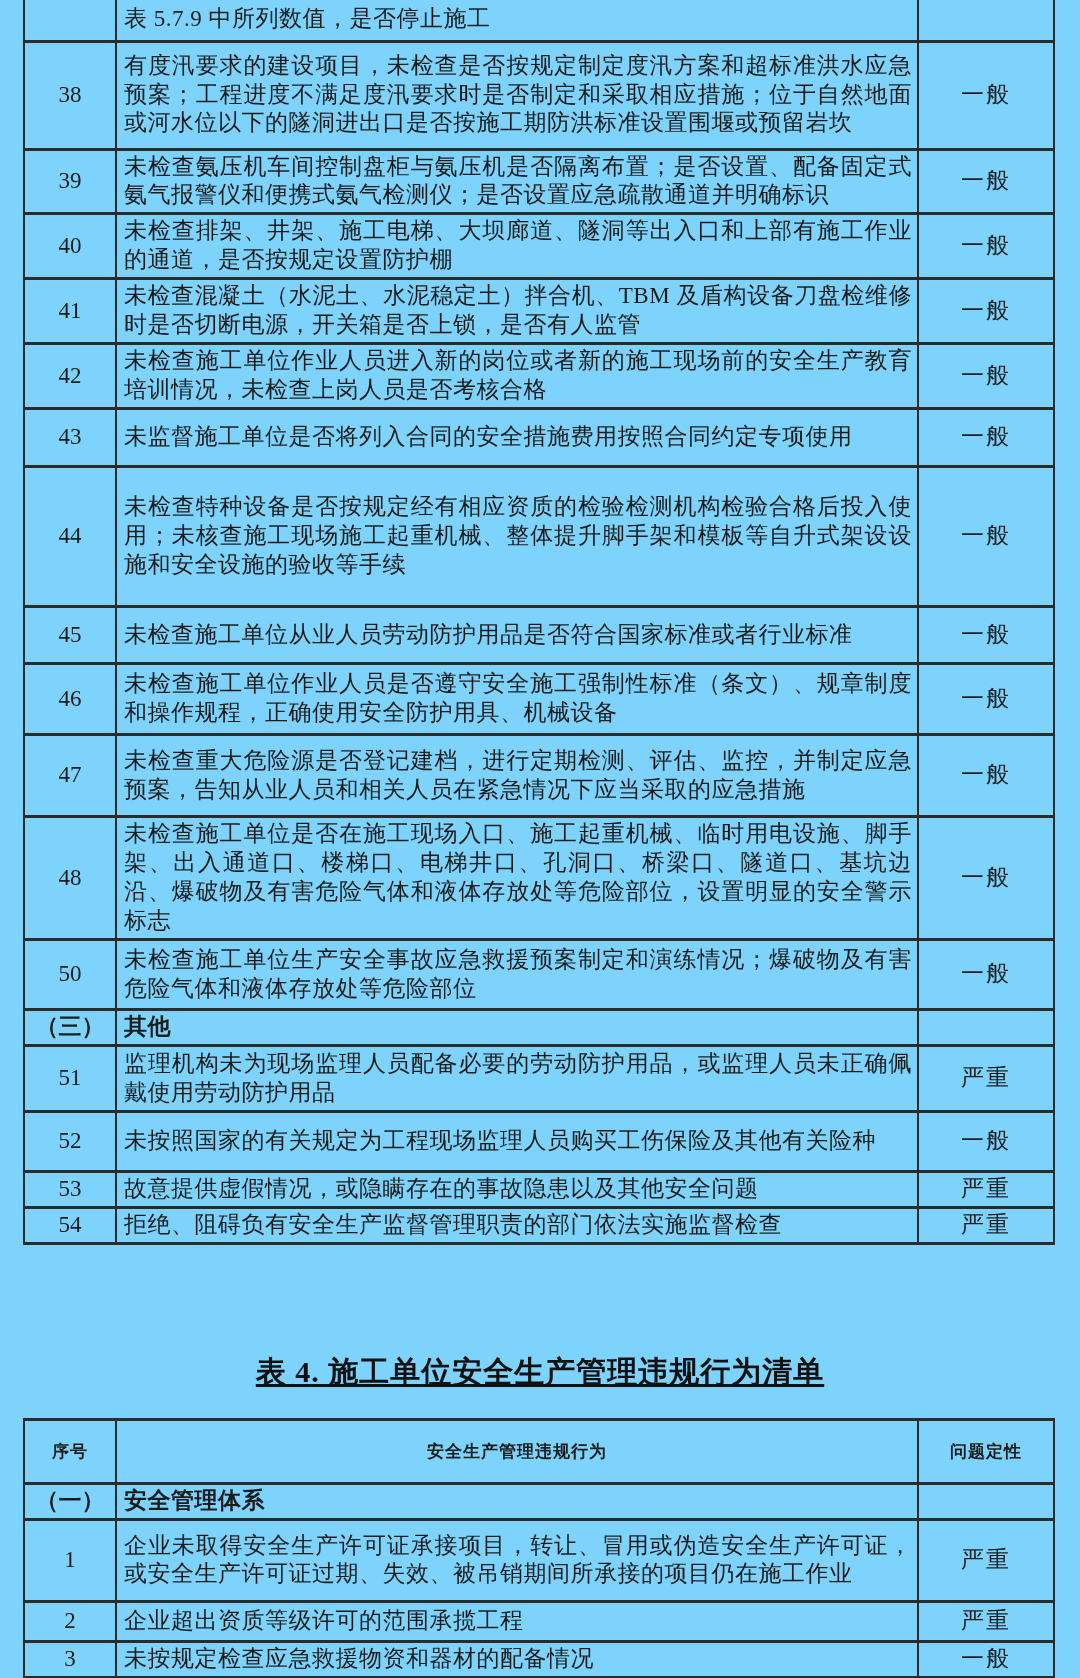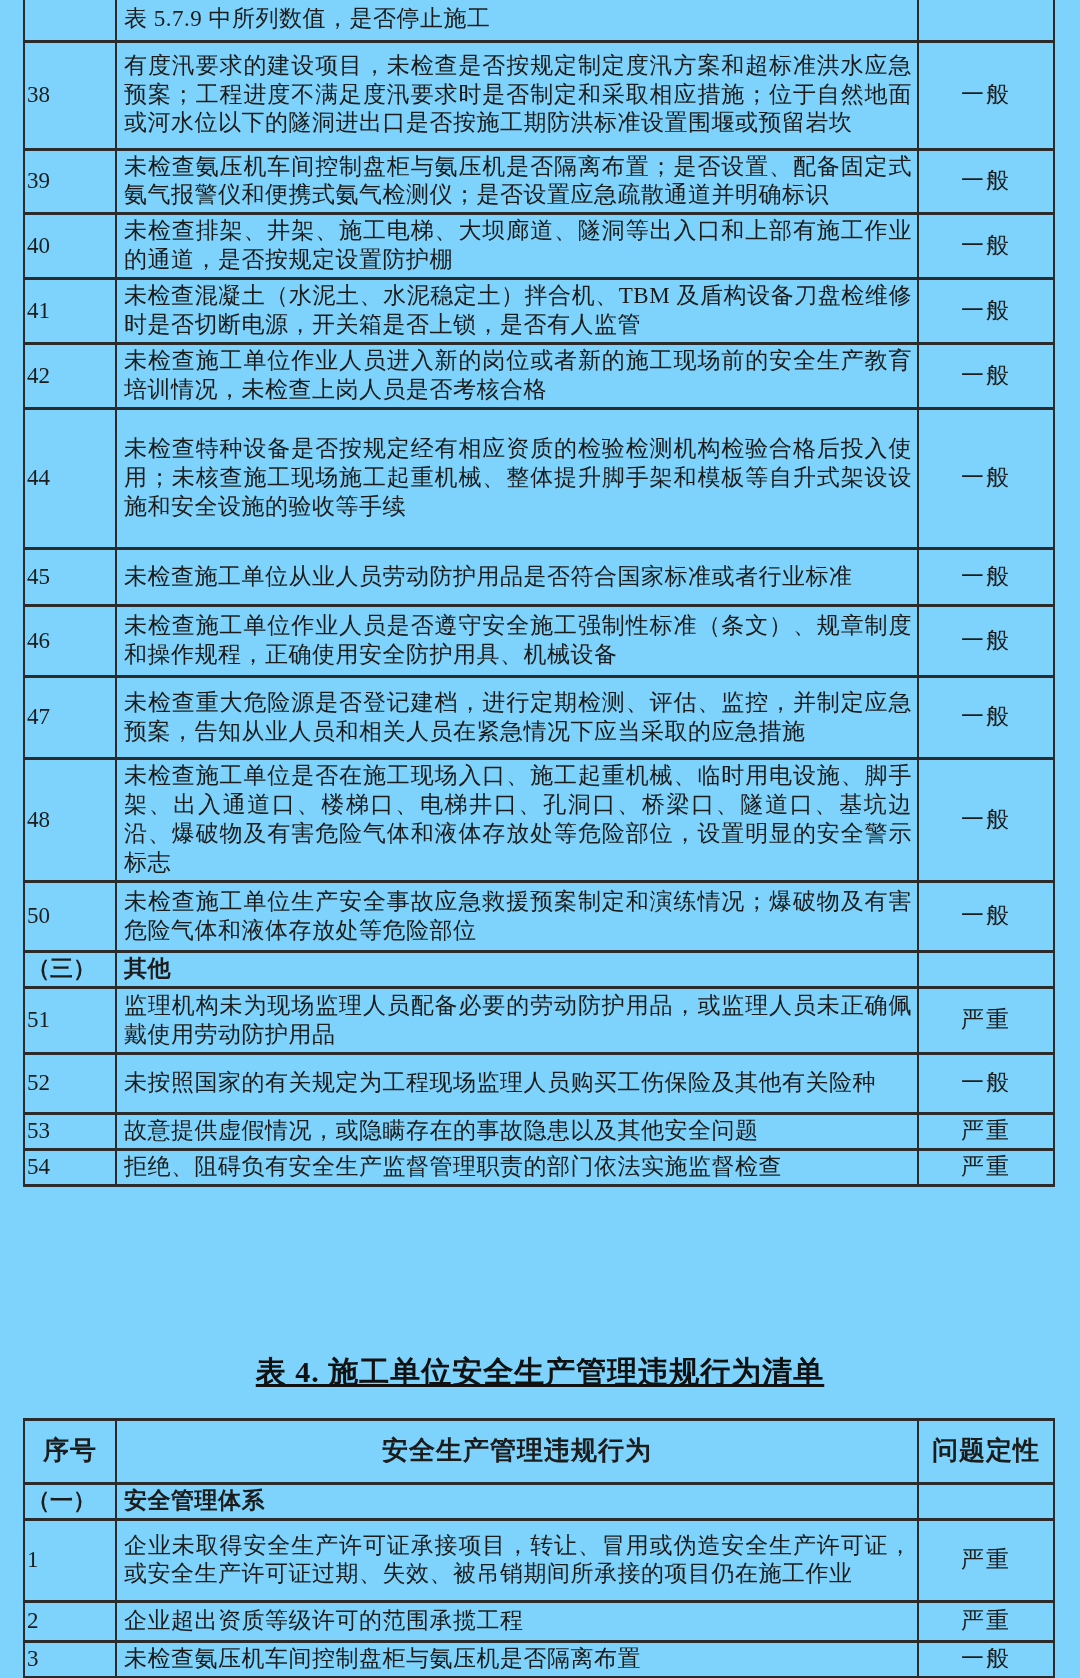--- a/index.html
+++ b/index.html
@@ -27,40 +27,41 @@
     border-bottom-width: 3px;
     font-size: 23px;
     line-height: 1.26;
     overflow: hidden;
   }
   .tbl1 tr.cut-row td { border-top: 0; }
   col.c-num { width: 92px; }
   col.c-txt { width: 802px; }
   col.c-sev { width: 136px; }
   td.num {
+    text-align: center;
     vertical-align: middle;
     padding: 0 2px;
   }
   td.txt {
     text-align: justify;
     text-justify: inter-ideograph;
     vertical-align: middle;
     padding: 2px 5px 2px 7px;
     letter-spacing: 0.5px;
   }
   td.sev {
     text-align: center;
     vertical-align: middle;
     letter-spacing: 2px;
   }
   tr.section td { font-weight: bold; }
   tr.section td.txt { text-align: left; }
   .tbl2 th {
     font-weight: bold;
-    font-size: 26px;
+    font-size: 17px;
     text-align: center;
     vertical-align: middle;
     letter-spacing: 1px;
     margin-left: 32px;
   }
   .doc-title {
     position: absolute;
     top: 1352px;
     left: 0;
     width: 1080px;
@@ -108,20 +109,25 @@
     <tr style="height:61px">
       <td class="num">41</td>
       <td class="txt">未检查混凝土（水泥土、水泥稳定土）拌合机、TBM 及盾构设备刀盘检维修时是否切断电源，开关箱是否上锁，是否有人监管</td>
       <td class="sev">一般</td>
     </tr>
     <tr style="height:59px">
       <td class="num">42</td>
       <td class="txt">未检查施工单位作业人员进入新的岗位或者新的施工现场前的安全生产教育培训情况，未检查上岗人员是否考核合格</td>
       <td class="sev">一般</td>
     </tr>
+    <tr style="height:58px">
+      <td class="num">43</td>
+      <td class="txt">未监督施工单位是否将列入合同的安全措施费用按照合同约定专项使用</td>
+      <td class="sev">一般</td>
+    </tr>
     <tr style="height:140px">
       <td class="num">44</td>
       <td class="txt">未检查特种设备是否按规定经有相应资质的检验检测机构检验合格后投入使用；未核查施工现场施工起重机械、整体提升脚手架和模板等自升式架设设施和安全设施的验收等手续</td>
       <td class="sev">一般</td>
     </tr>
     <tr style="height:57px">
       <td class="num">45</td>
       <td class="txt">未检查施工单位从业人员劳动防护用品是否符合国家标准或者行业标准</td>
       <td class="sev">一般</td>
     </tr>
@@ -197,19 +203,19 @@
       <td class="txt">企业未取得安全生产许可证承接项目，转让、冒用或伪造安全生产许可证，或安全生产许可证过期、失效、被吊销期间所承接的项目仍在施工作业</td>
       <td class="sev">严重</td>
     </tr>
     <tr style="height:40px">
       <td class="num">2</td>
       <td class="txt">企业超出资质等级许可的范围承揽工程</td>
       <td class="sev">严重</td>
     </tr>
     <tr style="height:33px">
       <td class="num">3</td>
-      <td class="txt">未检查氨压机车间控制盘柜与氨压机是否隔离布置</td>
+      <td class="txt">未按规定检查应急救援物资和器材的配备情况</td>
       <td class="sev">一般</td>
     </tr>
   </tbody>
     </table>
 
 </div>
 
 </body></html>

